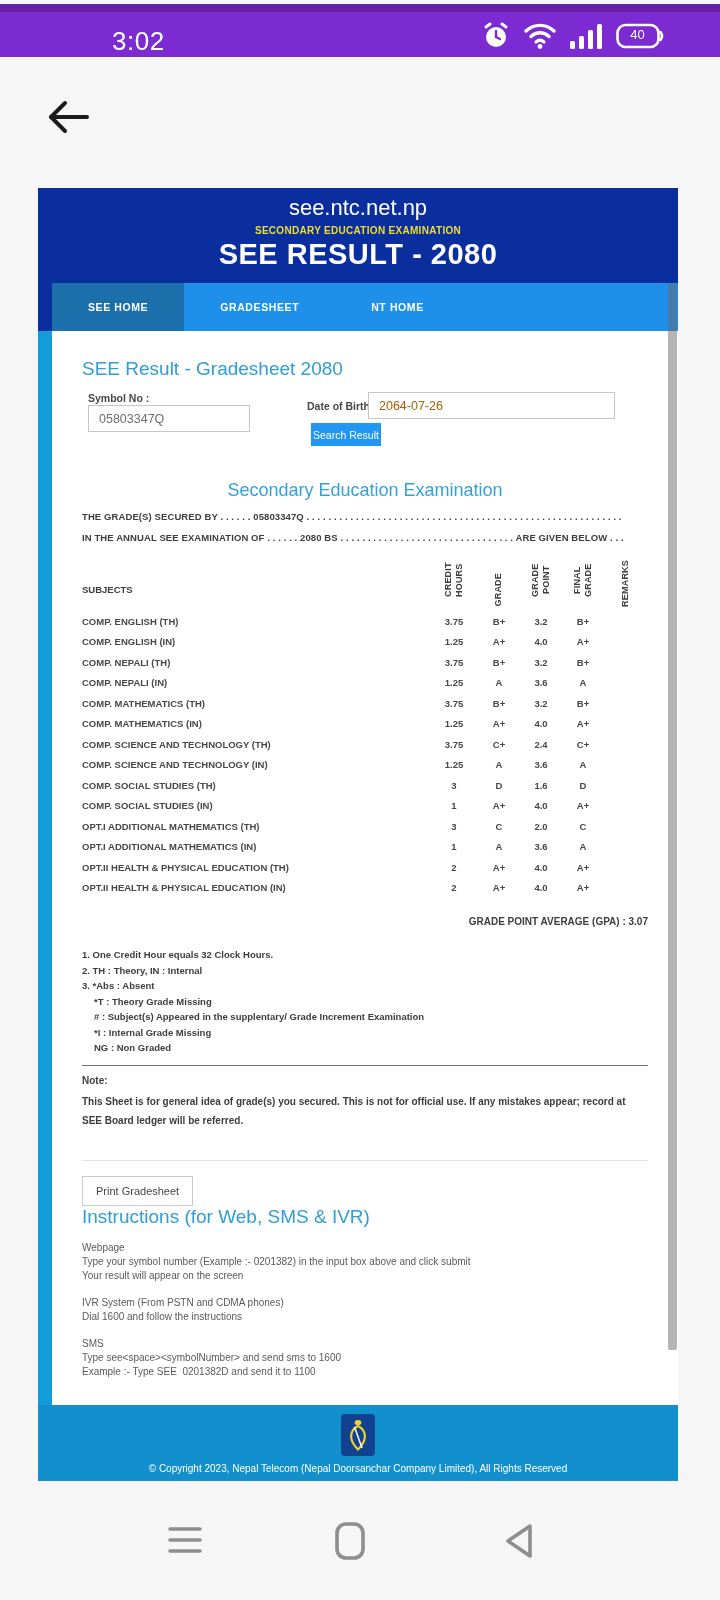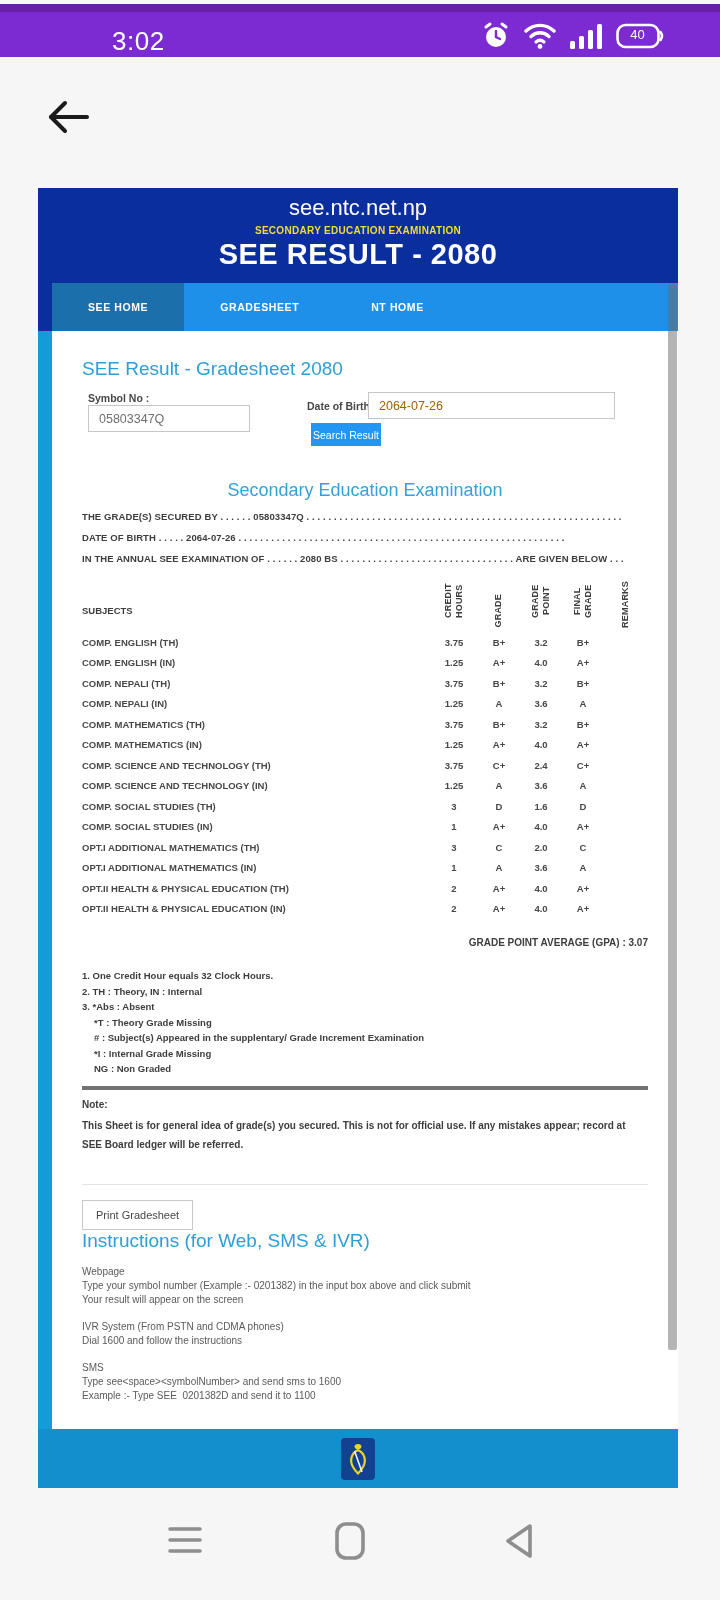--- a/index.html
+++ b/index.html
@@ -48,21 +48,21 @@
   .col-subject { flex:1; }
   .gt-head .col-subject { font-size:9.5px; font-weight:700; color:#3D3D3D; padding-bottom:16px; }
   .coln { width:42px; text-align:center; }
   .col-credit { width:48px; } .col-remarks { width:44px; }
   .vert { display:inline-block; writing-mode:vertical-rl; transform:rotate(180deg); font-size:9px; font-weight:700; color:#3D3D3D; line-height:1.25; max-height:54px; letter-spacing:.2px; }
   .gt-row { display:flex; align-items:center; height:20.5px; font-size:9.5px; font-weight:700; color:#474747; }
   .gpa-line { text-align:right; font-size:10px; font-weight:700; color:#3D3D3D; margin-top:18px; }
   .footnotes { margin-top:22px; font-size:9.5px; font-weight:700; color:#3D3D3D; }
   .fn { margin-top:4.5px; }
   .fn.indent { padding-left:12px; }
-  .note-box { border-top:4px solid #737373; border-bottom:1px solid #e4e4e4; margin-top:12px; padding:9px 0 30px; }
+  .note-box { border-top:1px solid #737373; border-bottom:1px solid #e4e4e4; margin-top:12px; padding:9px 0 30px; }
   .note-label { font-size:10px; font-weight:700; color:#3D3D3D; }
   .note-text { font-size:10px; font-weight:700; color:#3D3D3D; margin-top:7px; line-height:1.85; }
   .print-btn { margin:15px 0 0 30px; background:#fff; border:1px solid #c9c9c9; font-size:11px; color:#474747; padding:8px 13px; font-family:"Liberation Sans",sans-serif; cursor:pointer; }
   
   .ins-heading { color:#2E9ED6; font-size:19px; font-weight:400; }
   .ins-block { margin-top:13px; }
   .ins-block div { font-size:10px; color:#5A5A5A; line-height:1.4; white-space:pre-wrap; }
   
   .footer { background:#1290CE; height:76px; text-align:center; }
   .footer-logo { display:inline-block; margin-top:9px; }
@@ -154,21 +154,20 @@
           <div class="field-label dob-label">Date of Birth :</div>
           <input class="dob-input" value="2064-07-26" style="">
           <button class="search-btn">Search Result</button>
         </div>
 
         <div class="gradesheet">
           <div class="gs-heading">Secondary Education Examination</div>
 
           <div class="dotlines">
             <div class="dotline">THE GRADE(S) SECURED BY . . . . . . 05803347Q . . . . . . . . . . . . . . . . . . . . . . . . . . . . . . . . . . . . . . . . . . . . . . . . . . . . . . . . . .</div>
-            <div class="dotline">DATE OF BIRTH . . . . . 2064-07-26 . . . . . . . . . . . . . . . . . . . . . . . . . . . . . . . . . . . . . . . . . . . . . . . . . . . . . . . . . . . .</div>
             <div class="dotline">IN THE ANNUAL SEE EXAMINATION OF . . . . . . 2080 BS . . . . . . . . . . . . . . . . . . . . . . . . . . . . . . . . ARE GIVEN BELOW . . .</div>
           </div>
 
           <div class="gtable">
             <div class="gt-head">
               <div class="col-subject">SUBJECTS</div>
               <div class="coln col-credit"><span class="vert">CREDIT HOURS</span></div>
               <div class="coln"><span class="vert">GRADE</span></div>
               <div class="coln"><span class="vert">GRADE POINT</span></div>
               <div class="coln"><span class="vert">FINAL GRADE</span></div>

